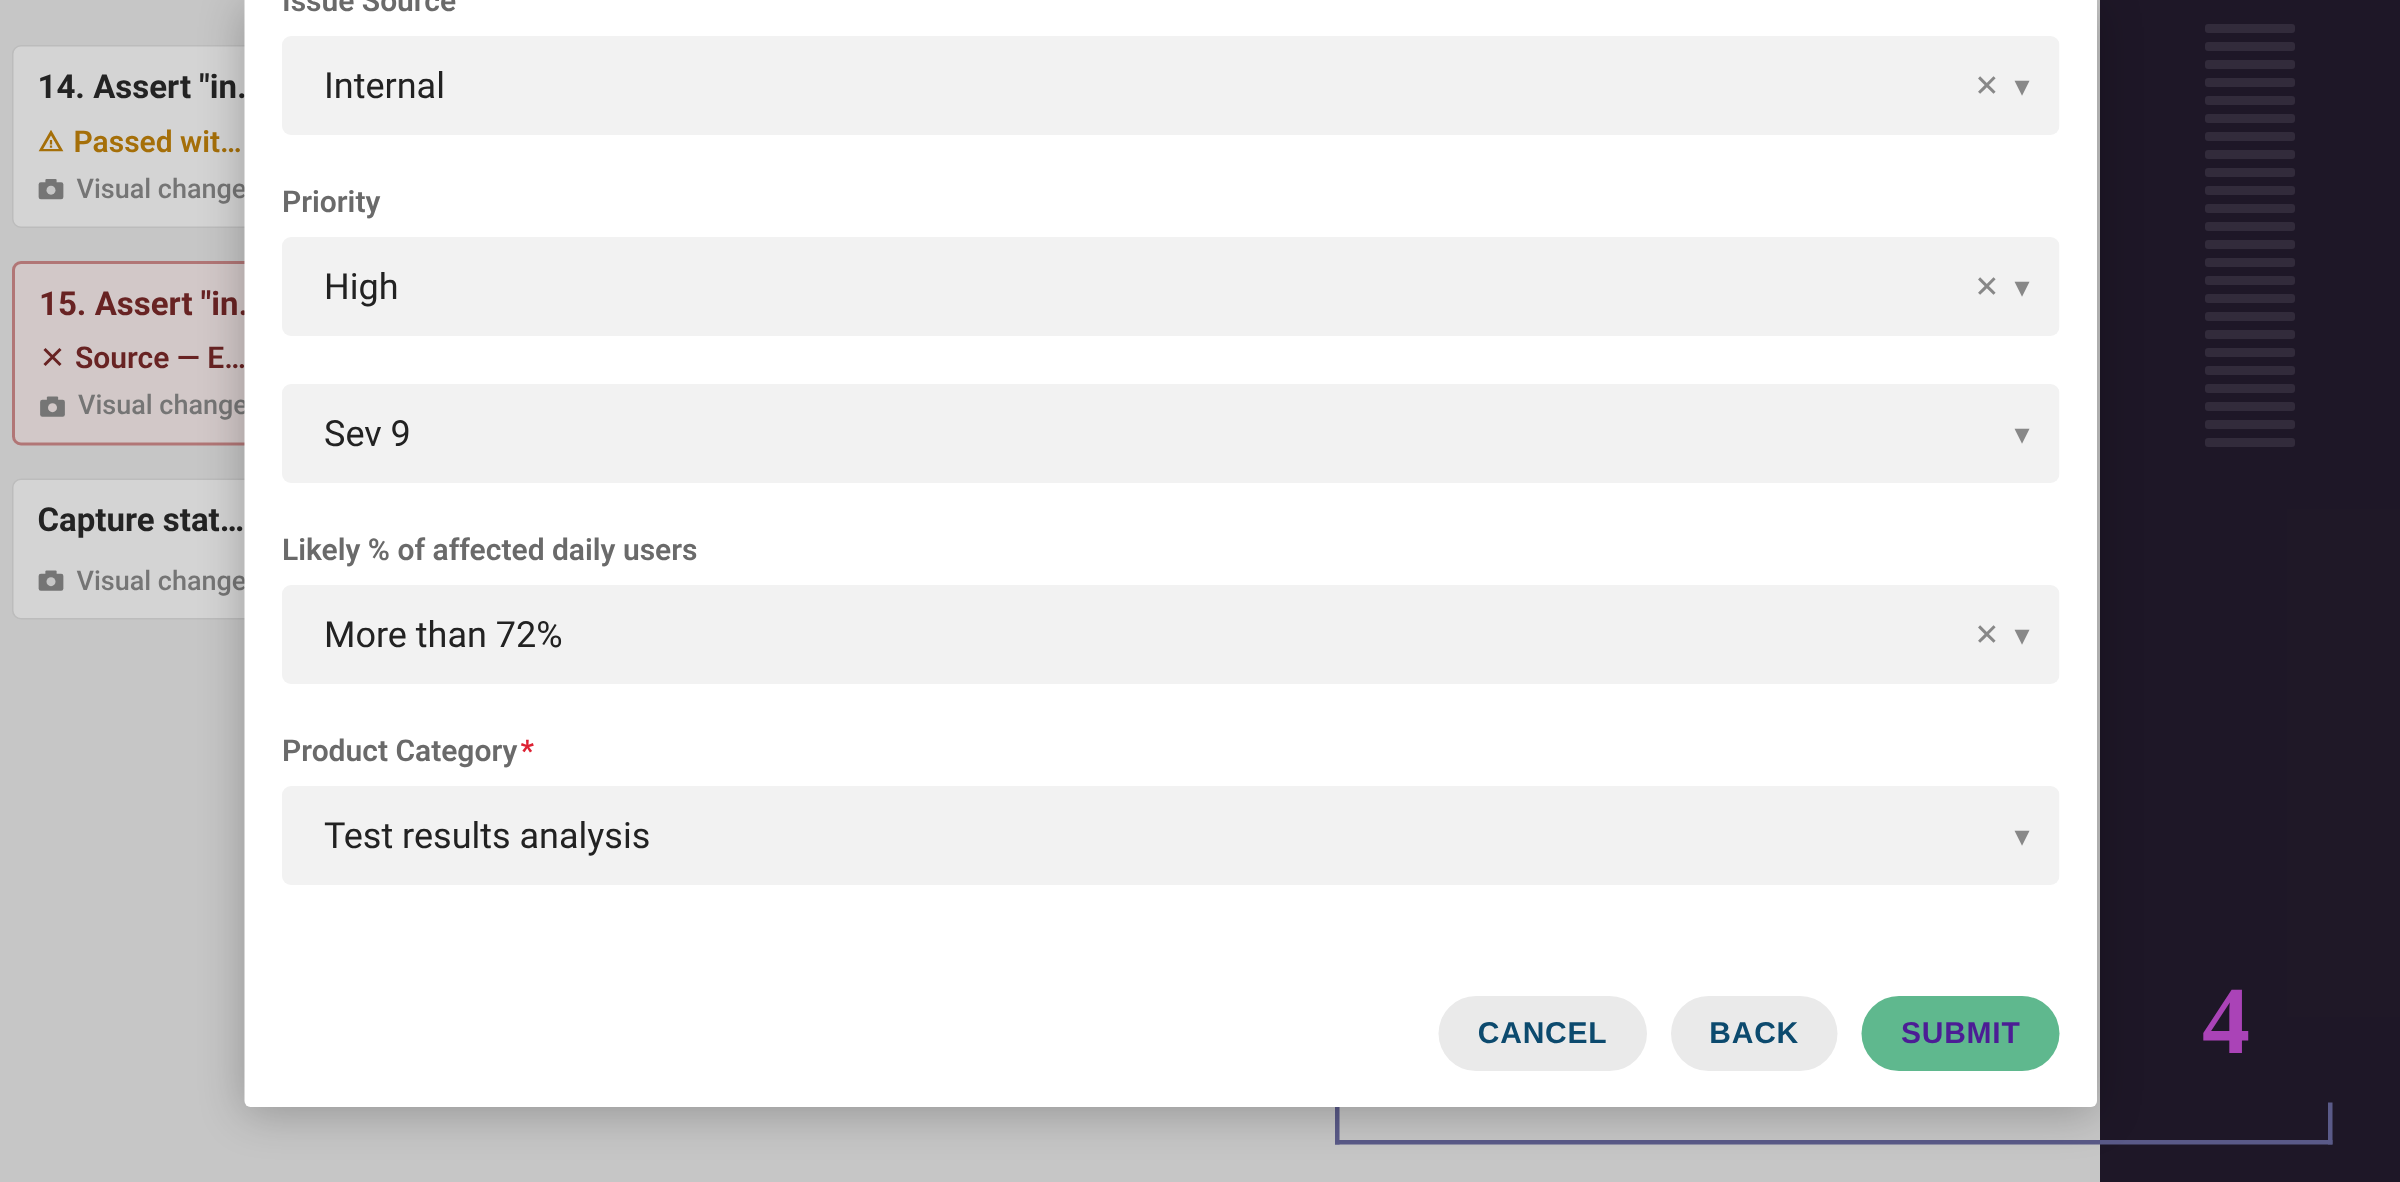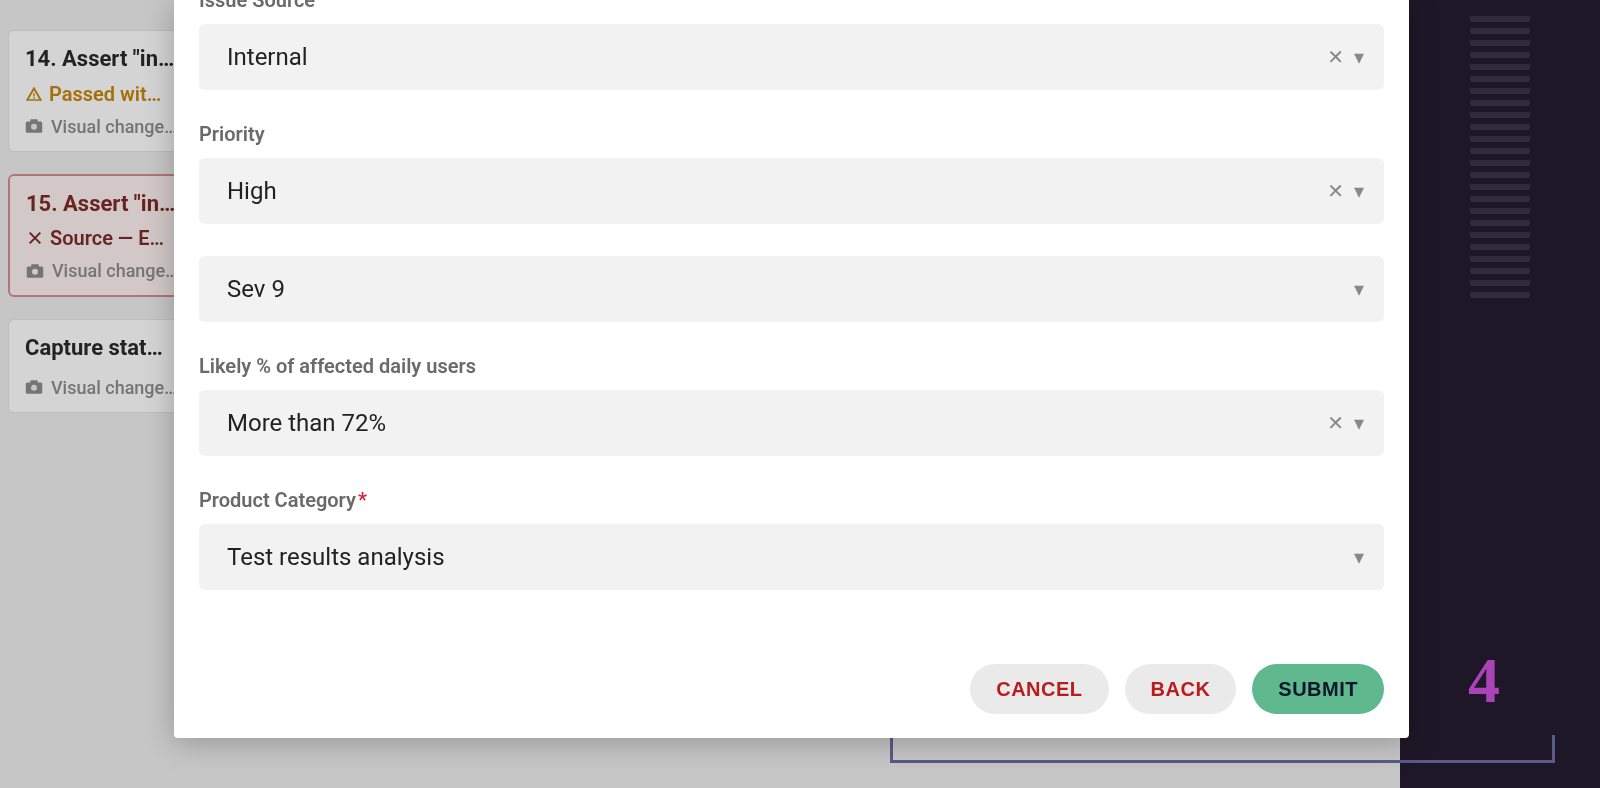--- a/index.html
+++ b/index.html
@@ -28,21 +28,21 @@
   .big-4 { position: absolute; right: 100px; bottom: 70px; font-size: 64px; font-weight: 800; color: #c84fd8; font-family: Georgia, serif; }
   .bg-bottom-box {
     position: absolute; left: 890px; right: 45px; bottom: 25px; height: 28px;
     border: 3px solid #6a6aa0; border-top: none; background: transparent;
   }
 
   .overlay-dim { position: absolute; inset: 0; background: rgba(0,0,0,0.15); }
 
   
   .modal {
-    position: absolute; left: 174px; top: 0; width: 1235px; height: 738px;
+    position: absolute; left: 163px; top: 0; width: 1235px; height: 738px;
     background: #fff; border-radius: 0 0 4px 4px; box-shadow: 0 4px 30px rgba(0,0,0,0.25);
     overflow: hidden;
   }
   .modal-body { position: absolute; left: 25px; right: 25px; top: -12px; bottom: 0; overflow: hidden; }
 
   .field-block { margin-bottom: 6px; }
   .field-label { font-size: 20px; font-weight: 600; color: #6a6a6a; margin: 0 0 12px 0; }
   .req { color: #d23; margin-left: 2px; }
   .select {
     background: #f2f2f2; border-radius: 6px; height: 66px;
@@ -55,22 +55,22 @@
 
   .modal-footer {
     position: absolute; left: 0; right: 25px; bottom: 24px;
     display: flex; justify-content: flex-end; gap: 16px;
   }
   .btn {
     height: 50px; padding: 0 26px; border-radius: 26px; border: none;
     font-size: 20px; font-weight: 700; letter-spacing: 0.5px; cursor: pointer;
     display: inline-flex; align-items: center; justify-content: center;
   }
-  .btn-grey { background: #eaeaea; color: #b91c1c; }
-  .btn-green { background: #5fb88e; color: #0f172a; }
+  .btn-grey { background: #eaeaea; color: #0c4a6e; }
+  .btn-green { background: #5fb88e; color: #4c1d95; }
 
   
   svg { display: block; }
 </style>
 </head>
 <body>
 
 <div class="bg-layer">
 
   <div class="bg-left">

